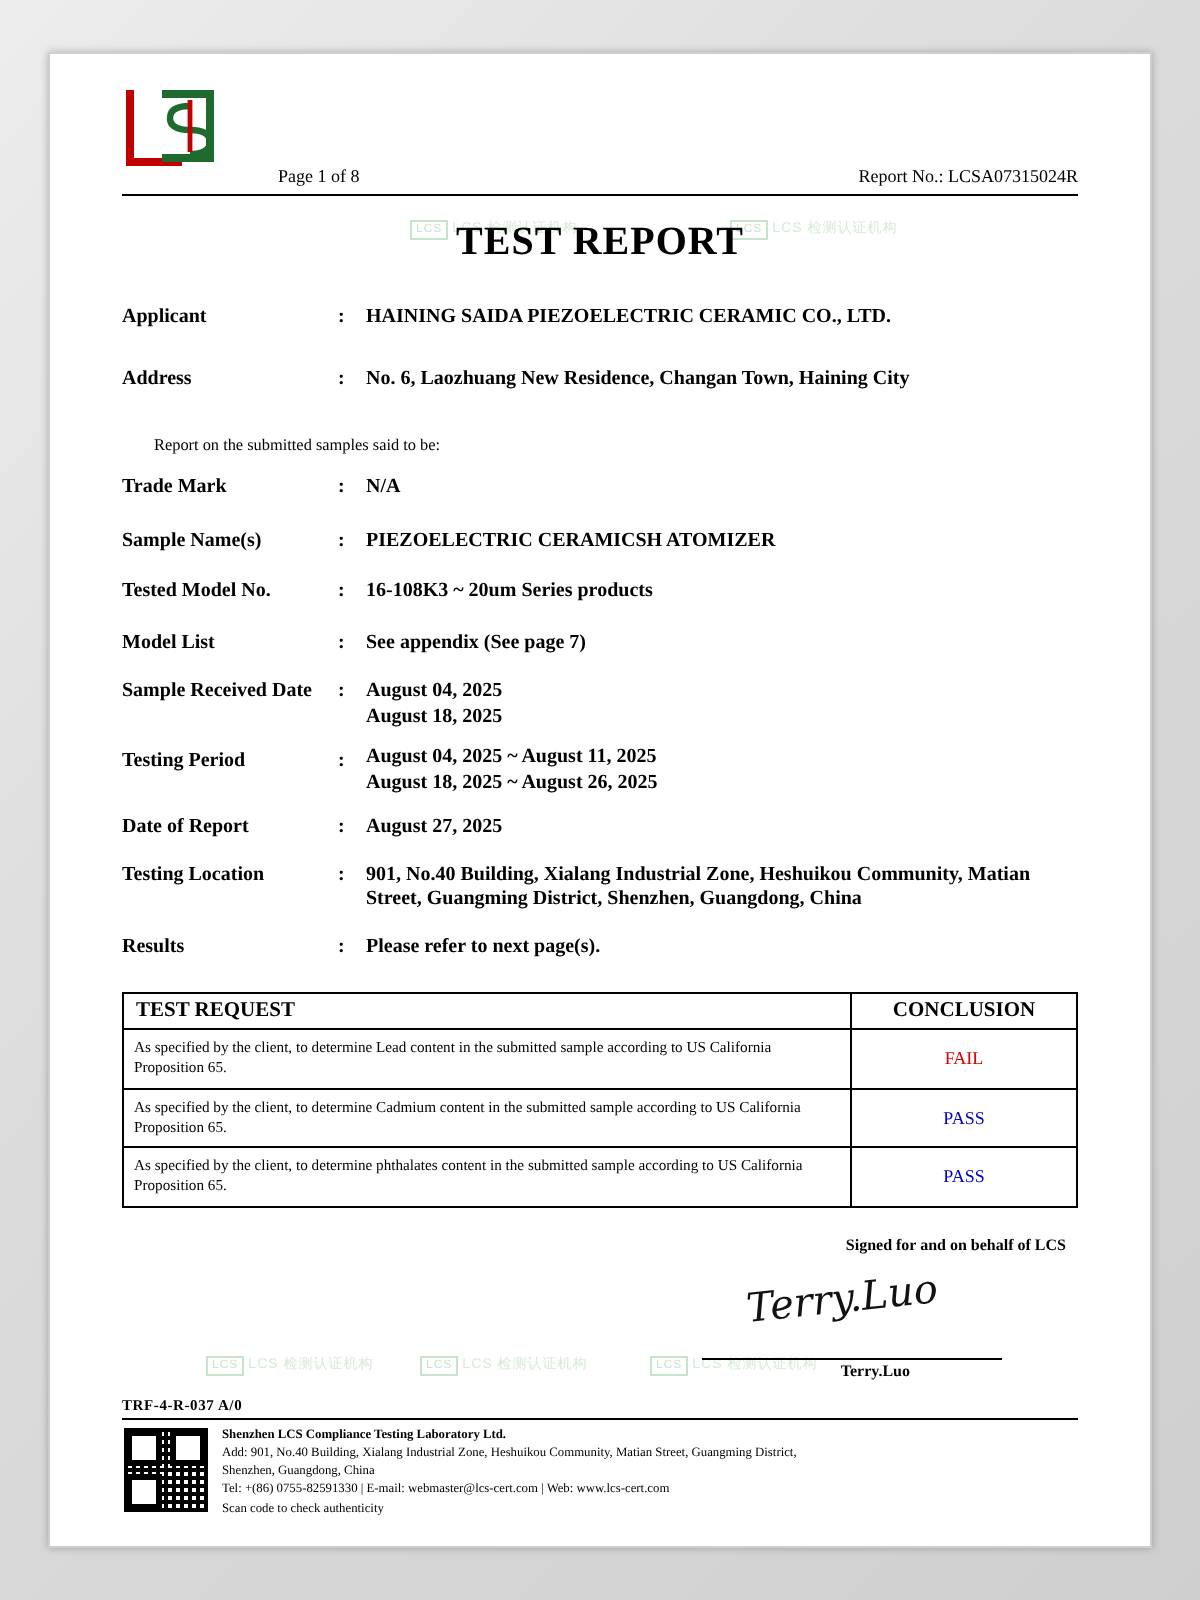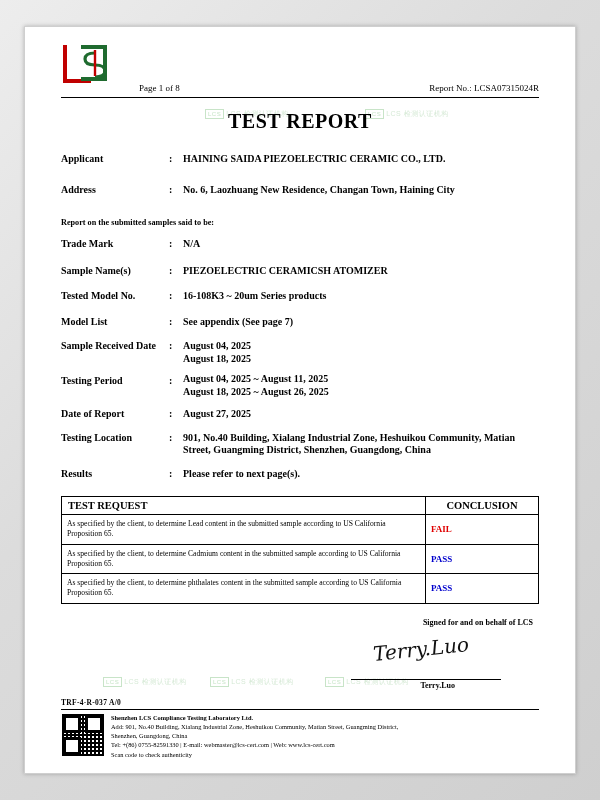--- a/index.html
+++ b/index.html
@@ -102,22 +102,22 @@
   table.fields td {
     vertical-align: top;
     padding: 4px 0;
     line-height: 1.25;
   }
   td.lbl { width: 108px; }
   td.col { width: 14px; }
   td.val { }
   .section-note {
     font-size: 8.2px;
-    font-weight: bold;
-    margin: 10px 0 2px 0;
+    font-weight: normal;
+    margin: 10px 0 2px 16px;
   }
   table.req {
     width: 100%;
     border-collapse: collapse;
     margin-top: 12px;
     font-size: 7.6px;
   }
   table.req th, table.req td {
     border: 1px solid #000;
     padding: 4px 5px;
@@ -130,21 +130,22 @@
     padding: 3px 6px;
   }
   table.req th.concl {
     text-align: center;
     width: 100px;
   }
   table.req td.desc {
     line-height: 1.35;
   }
   table.req td.res {
-    font-weight: bold;
+    text-align: center;
+    font-weight: normal;
     font-size: 9px;
   }
   .res.fail { color: #e00000; }
   .res.pass { color: #0000cc; }
   .signed {
     text-align: right;
     font-size: 8px;
     font-weight: bold;
     margin-top: 14px;
     padding-right: 6px;

